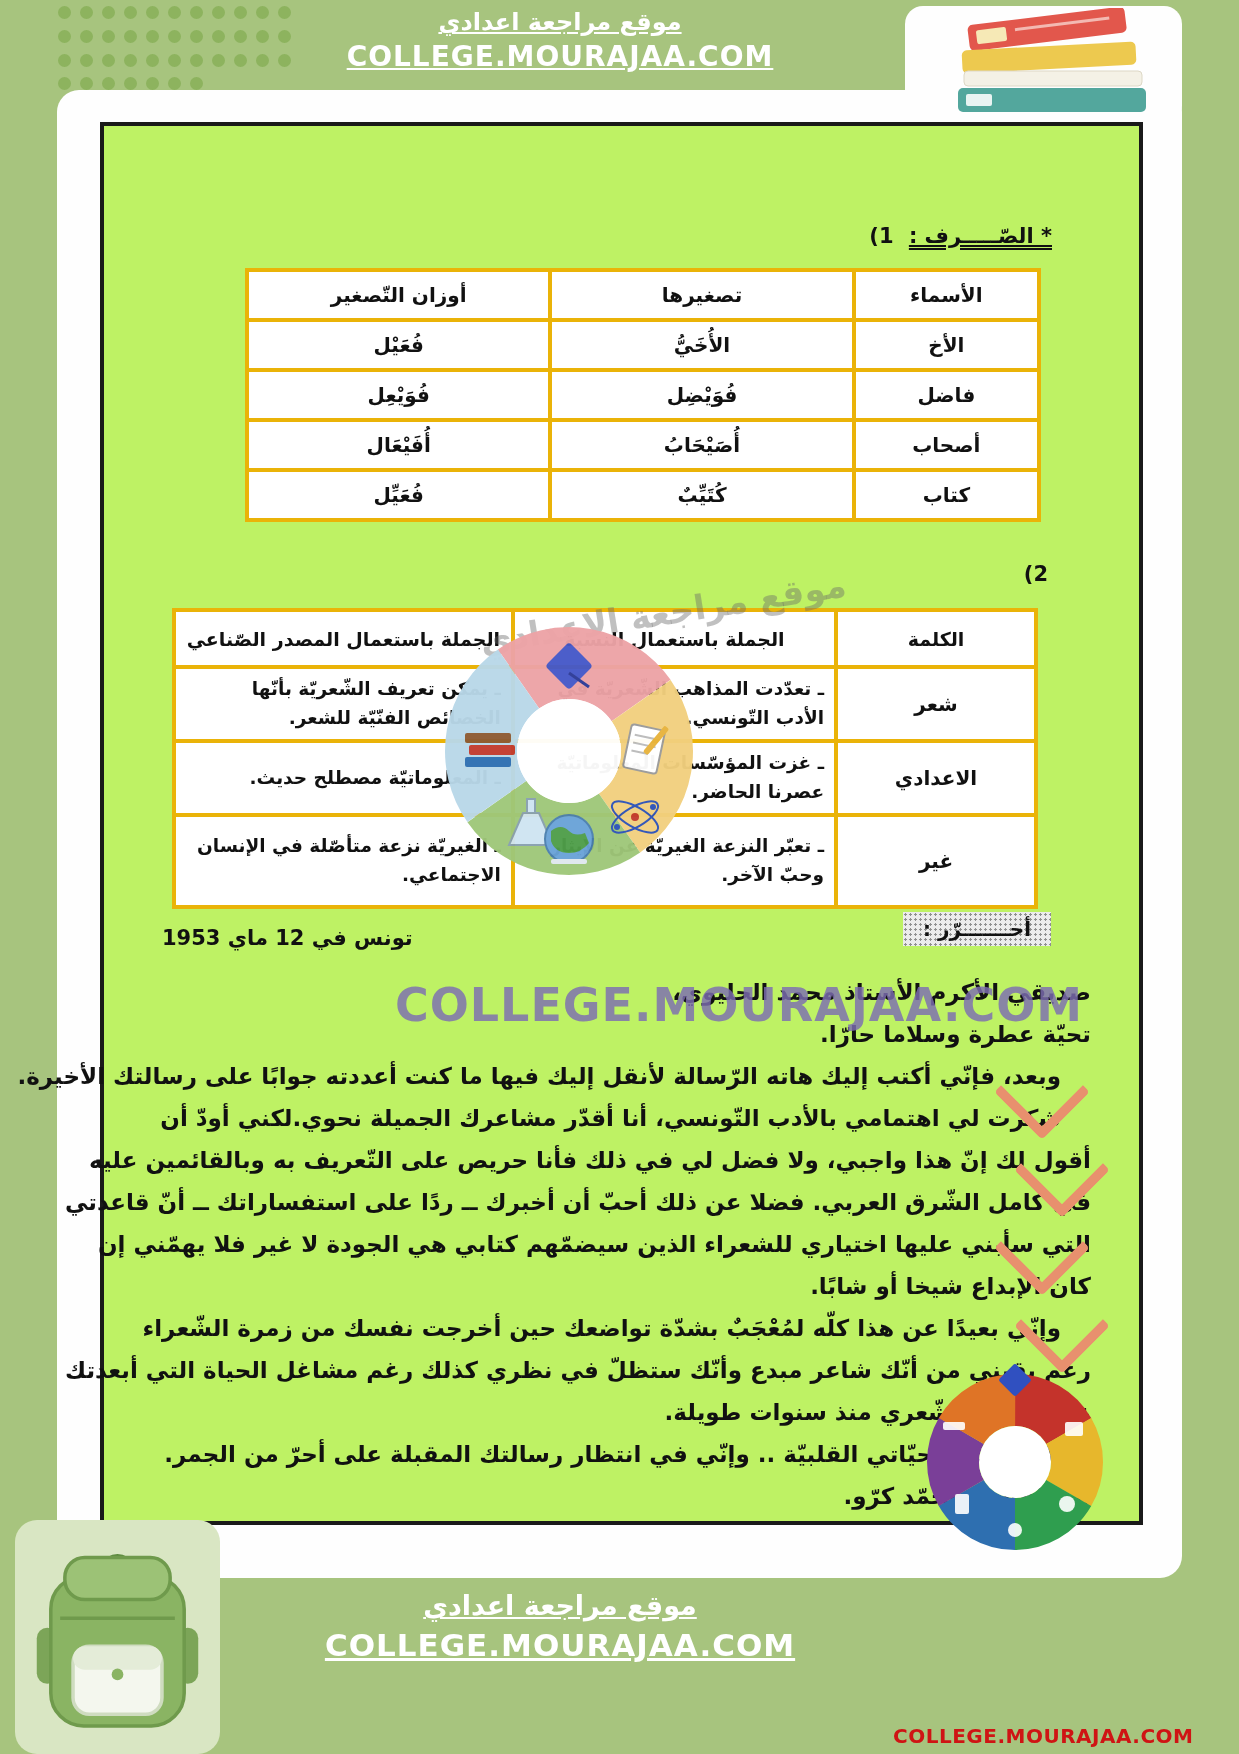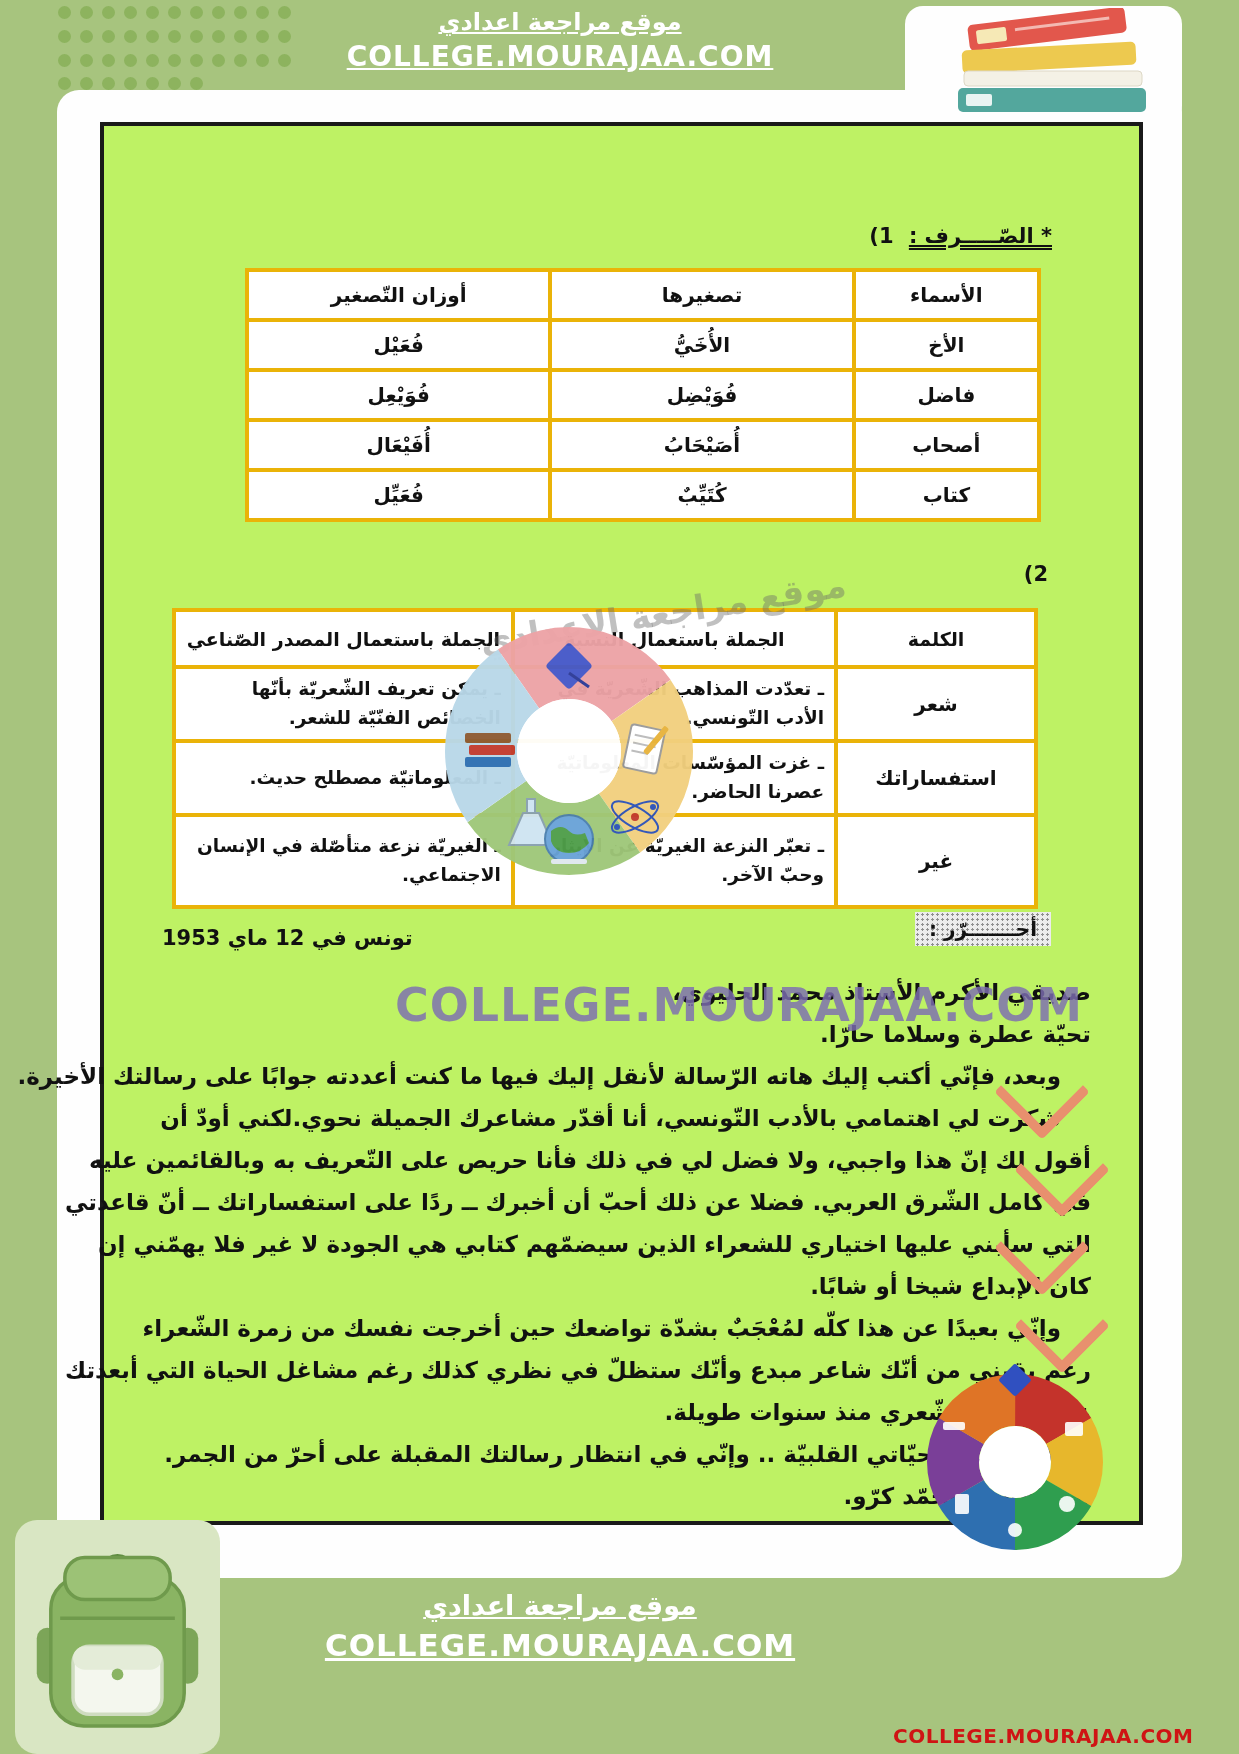--- a/index.html
+++ b/index.html
@@ -29,21 +29,21 @@
   .tbl1 col.c0{width:23.4%;} .tbl1 col.c1{width:38.3%;} .tbl1 col.c2{width:38.3%;}
   .tbl2{position:absolute;left:68px;top:482px;width:866px;}
   .tbl2 th{height:49px;font-size:19px;border-bottom:3px double #111;}
   .tbl2 td{font-size:18.5px;line-height:1.55;}
   .tbl2 td.word{font-size:20px;border-radius:15px;}
   .tbl2 td.sent{text-align:right;padding:4px 10px;}
   .tbl2 tr.r0 td{height:62px;} .tbl2 tr.r1 td{height:62px;} .tbl2 tr.r2 td{height:80px;}
   .tbl2 col.c0{width:23.2%;} .tbl2 col.c1{width:37.5%;} .tbl2 col.c2{width:39.3%;}
   
   .ahrrar{position:absolute;right:88px;top:786px;direction:rtl;font-size:20px;font-weight:bold;color:#111;
-          padding:5px 14px;background-color:#ececec;
+          padding:5px 20px;background-color:#ececec;
           background-image:radial-gradient(#8f8f8f 1.1px,transparent 1.3px);background-size:5px 5px;}
   .date{position:absolute;left:58px;top:800px;direction:rtl;font-size:21px;font-weight:bold;color:#111;}
   .letter{position:absolute;left:42px;right:48px;top:845px;direction:rtl;text-align:right;color:#111;z-index:2;}
   .lline{font-size:23px;font-weight:bold;line-height:42px;white-space:nowrap;}
   .lline.indent{padding-right:30px;}
   
   .purple-wm{position:absolute;left:255px;top:852px;width:760px;text-align:center;font-size:46px;font-weight:bold;
              letter-spacing:1px;color:rgba(124,108,178,.82);z-index:3;}
   .diag-wm{position:absolute;left:185px;top:482px;width:560px;direction:rtl;font-size:34px;font-weight:bold;
            color:rgba(105,105,105,.42);transform:rotate(-9deg);z-index:1;}
@@ -188,21 +188,21 @@
             <th>الجملة باستعمال المصدر الصّناعي</th>
           </tr>
         </thead>
         <tbody>
           <tr class="r0">
             <td class="word">شعر</td>
             <td class="sent">ـ تعدّدت المذاهب الشّعريّة في الأدب التّونسي.</td>
             <td class="sent">ـ يمكن تعريف الشّعريّة بأنّها الخصائص الفنّيّة للشعر.</td>
           </tr>
           <tr class="r1">
-            <td class="word">استفساراتك</td>
+            <td class="word">الاعدادي</td>
             <td class="sent">ـ غزت المؤسّسات المعلوماتيّة عصرنا الحاضر.</td>
             <td class="sent">ـ المعلوماتيّة مصطلح حديث.</td>
           </tr>
           <tr class="r2">
             <td class="word">غير</td>
             <td class="sent">ـ تعبّر النزعة الغيريّة عن الإيثار وحبّ الآخر.</td>
             <td class="sent">ـ الغيريّة نزعة متأصّلة في الإنسان الاجتماعي.</td>
           </tr>
         </tbody>
       </table>

